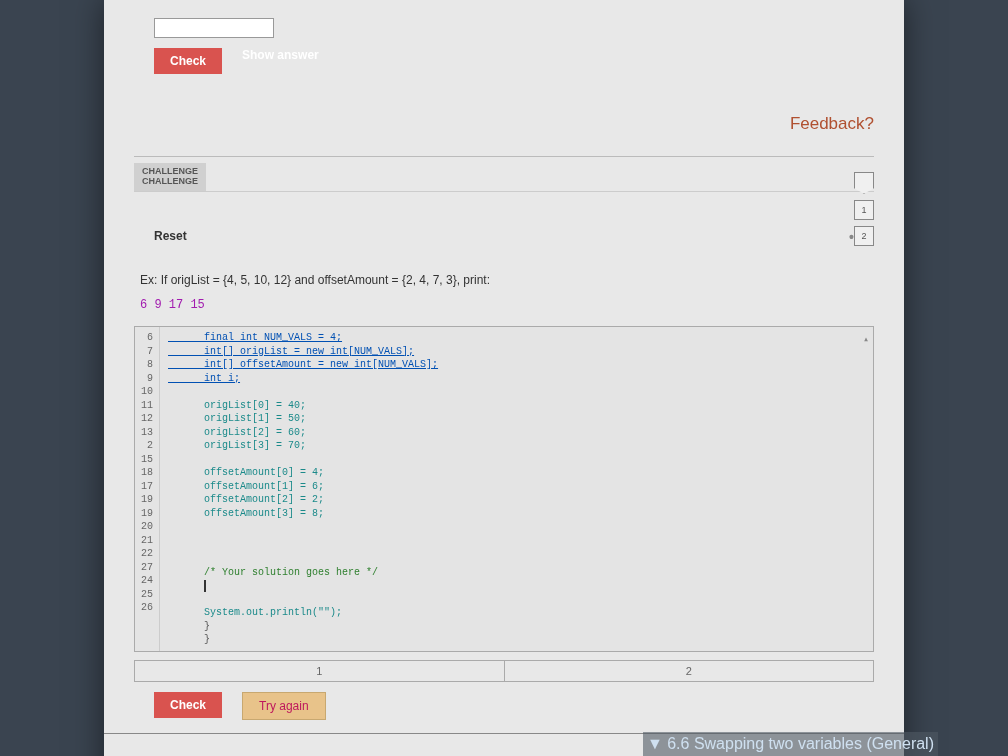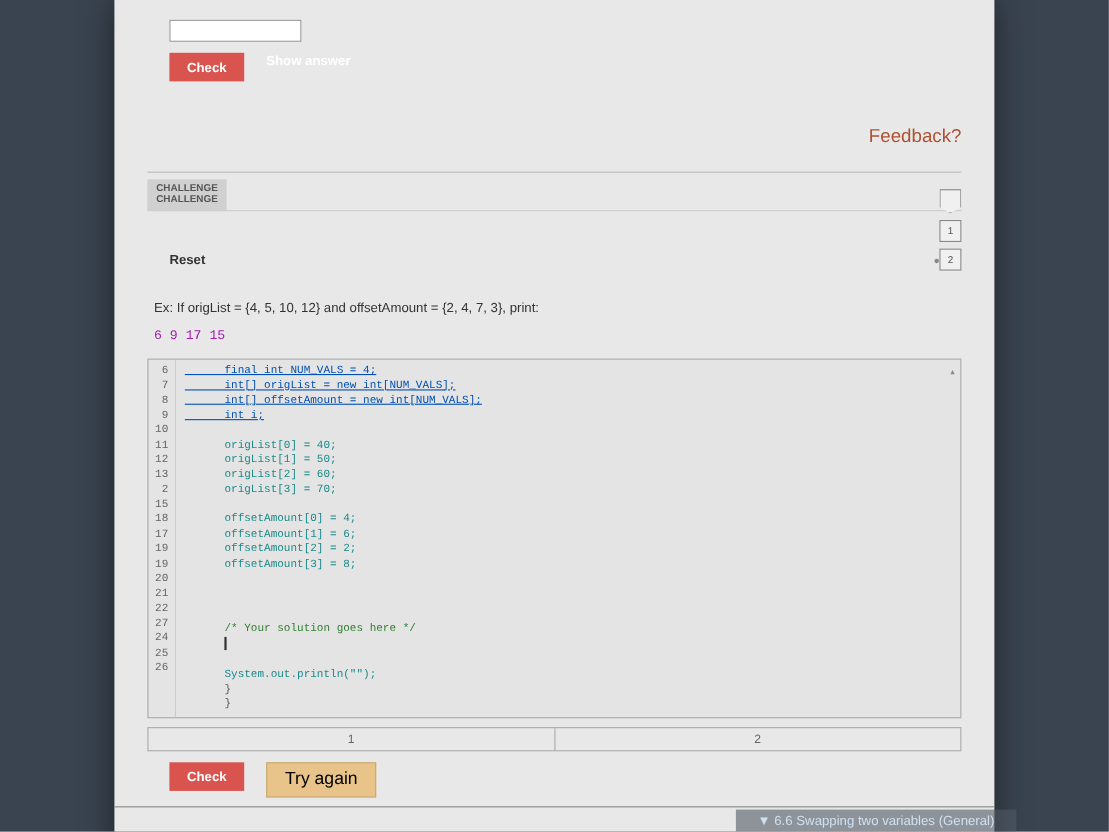--- a/index.html
+++ b/index.html
@@ -41,23 +41,23 @@
       color: #fff;
       border: none;
       padding: 6px 16px;
       font-size: 12px;
       font-weight: bold;
       cursor: pointer;
     }
     .btn-try {
       background: #e8c38a;
       border: 1px solid #c8a870;
-      color: #000000;
+      color: #be185d;
       padding: 6px 16px;
-      font-size: 16px;
+      font-size: 12px;
       cursor: pointer;
     }
     .show-answer {
       color: #fff;
       font-size: 12px;
       font-weight: bold;
       cursor: pointer;
     }
     .feedback-link {
       text-align: right;
@@ -190,25 +190,25 @@
       font-size: 12px;
       color: #666;
       padding: 30px 0 10px;
       display: flex;
       align-items: center;
       gap: 12px;
     }
     .bottom-nav {
       position: absolute;
       bottom: 0;
-      right: 84px;
+      right: 70px;
       background: rgba(80,90,100,0.6);
       color: #cfe0f0;
-      font-size: 12px;
-      padding: 3px 20px;
+      font-size: 16px;
+      padding: 3px 4px;
     }
     .bottom-divider {
       position: absolute;
       bottom: 22px;
       left: 104px;
       width: 800px;
       border-top: 1px solid #888;
     }
     .cursor-line {
       display: inline-block;

